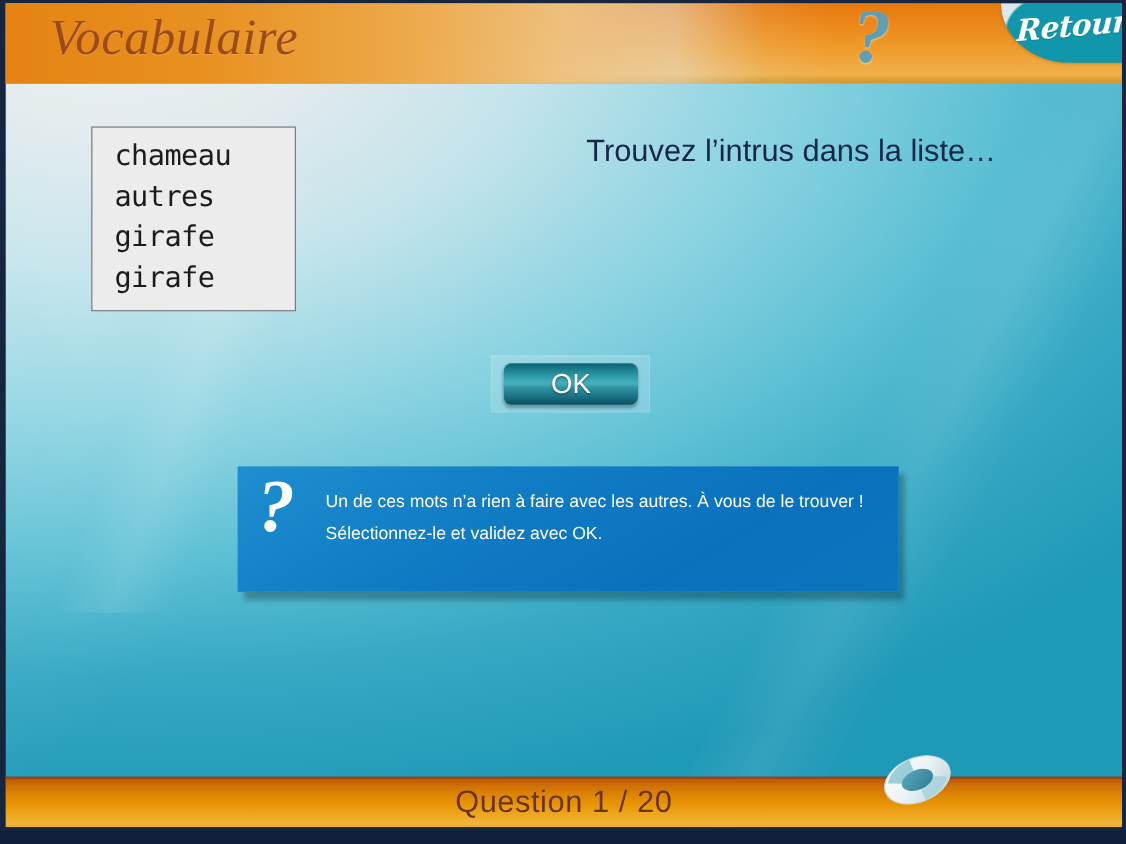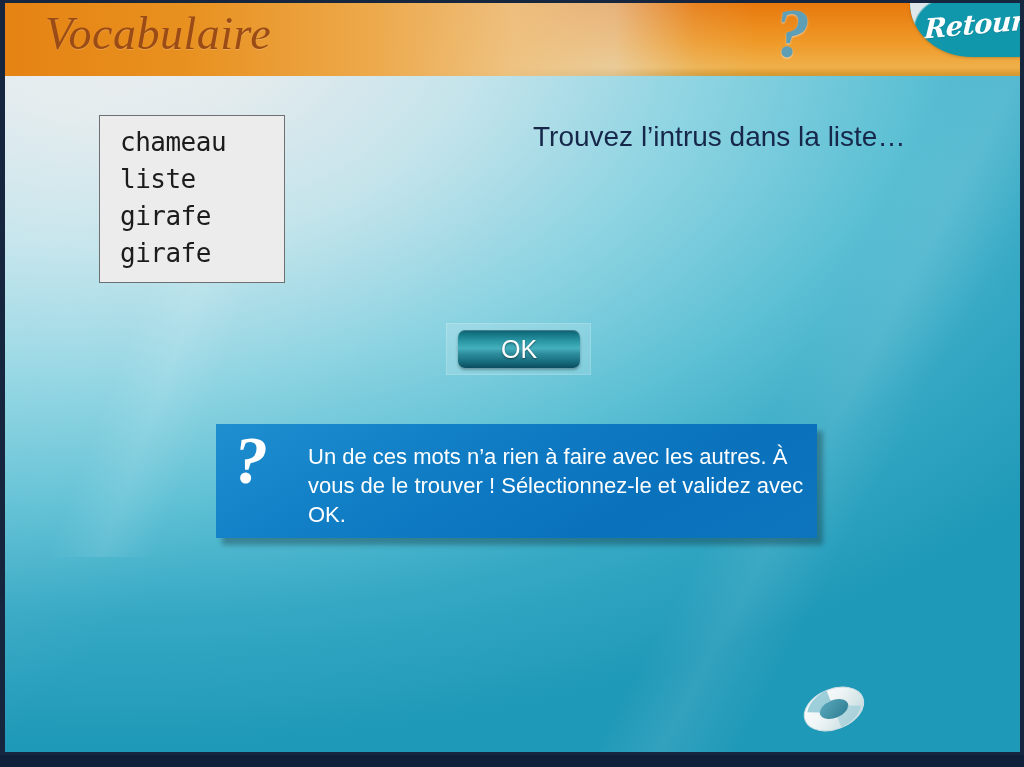--- a/index.html
+++ b/index.html
@@ -86,21 +86,20 @@
     text-shadow:0 1px 1px rgba(0,0,0,0.12);
   }
 
   
   #word-list{
     position:absolute;left:78px;top:112px;width:186px;
     background:#ececed;
     border:1px solid #6d6f72;
     padding:8px 0 10px 0;
     box-sizing:border-box;
-    margin-left:16px;
   }
   .word-item{
     font-family:"DejaVu Sans Mono","Liberation Mono",monospace;
     font-size:26px;color:#1c1c1c;
     padding:1px 0 1px 20px;
     line-height:35px;
     letter-spacing:-0.5px;
     white-space:nowrap;
   }
 
@@ -139,22 +138,22 @@
     background:linear-gradient(150deg,#1f8fd0 0%, #0f7cc4 38%, #0a72bd 70%, #0d74bd 100%);
     box-shadow:6px 7px 5px rgba(0,0,0,0.28);
   }
   #info-icon{
     position:absolute;left:18px;top:2px;
     font-family:"Liberation Serif","DejaVu Serif",serif;
     font-style:italic;font-weight:bold;
     font-size:68px;color:#ffffff;line-height:1;
   }
   #info-text{
-    position:absolute;left:92px;top:18px;width:500px;
-    font-size:22px;color:#ffffff;line-height:29px;
+    position:absolute;left:80px;top:18px;width:500px;
+    font-size:16px;color:#ffffff;line-height:29px;
   }
 
   
   #footer{
     position:absolute;left:0;bottom:0;width:1015px;height:45px;
     background:
       linear-gradient(to bottom,
         #a03a10 0%, #bf5a08 4%, #cf6f05 16%, #dd8404 34%,
         #e79404 52%, #eda41b 72%, #f0b53a 92%, #e8ab30 100%);
     border-top:1px solid #8e3612;
@@ -183,36 +182,39 @@
   <div id="header">
     <div id="header-title">Vocabulaire</div>
     <div id="help-icon">?</div>
     <div id="back-btn">
       <div id="back-label">Retour</div>
     </div>
   </div>
 
   <div id="word-list">
     <div class="word-item">chameau</div>
-    <div class="word-item">liste</div>
+    <div class="word-item">autres</div>
     <div class="word-item">girafe</div>
     <div class="word-item">girafe</div>
   </div>
 
   <div id="prompt">Trouvez l’intrus dans la liste…</div>
 
   <div id="ok-wrap">
     <button id="ok-btn">OK</button>
   </div>
 
   <div id="info-box">
     <div id="info-icon">?</div>
     <div id="info-text">Un de ces mots n’a rien à faire avec les autres. À vous de le trouver ! Sélectionnez-le et validez avec OK.</div>
   </div>
 
+  <div id="footer">
+    <div id="footer-text">Question  1 / 20</div>
+  </div>
 
   <svg id="logo" viewBox="0 0 68 50">
     <defs>
       <linearGradient id="lg1" x1="0" y1="0" x2="1" y2="1">
         <stop offset="0%" stop-color="#ffffff"></stop>
         <stop offset="45%" stop-color="#eef4f5"></stop>
         <stop offset="100%" stop-color="#b9d3d8"></stop>
       </linearGradient>
       <linearGradient id="lg2" x1="0" y1="0" x2="1" y2="1">
         <stop offset="0%" stop-color="#5aa9bb"></stop>

